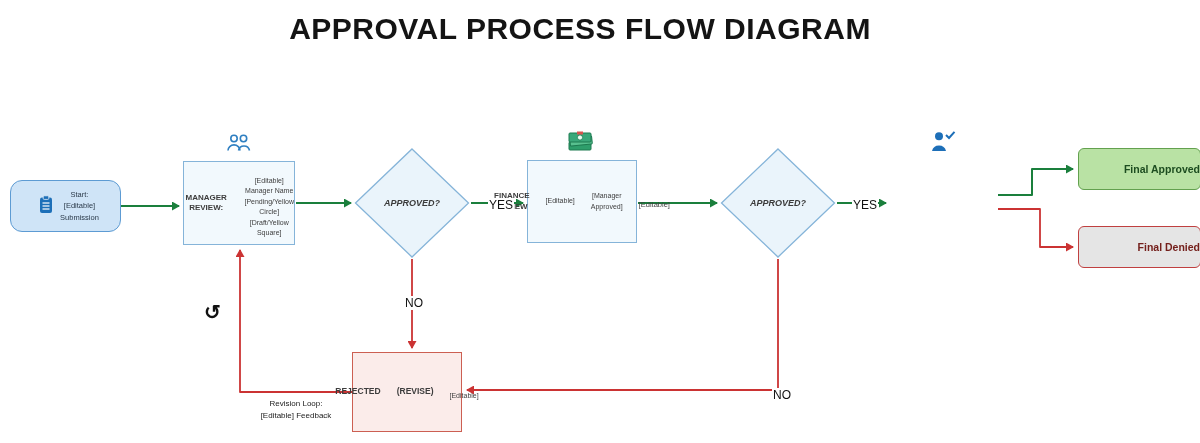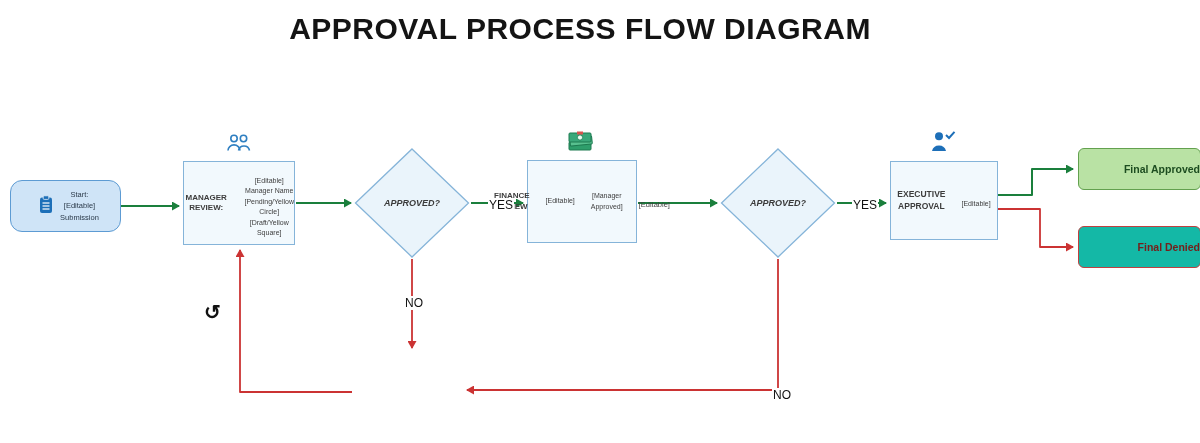--- a/index.html
+++ b/index.html
@@ -52,21 +52,21 @@
     position:absolute; inset:0; display:flex; align-items:center; justify-content:center;
     font-weight:bold; font-size:9px; color:#3b3b3b;
   }
 
   .pill {
     position:absolute; width:123px; height:42px; border-radius:6px;
     display:flex; align-items:center; justify-content:flex-end;
     font-weight:bold; font-size:10.5px; box-sizing:border-box;
   }
   .approved-pill { left:1078px; top:148px; background:#b9e2a4; border:1px solid #63a14f; color:#1d4d20; }
-  .denied-pill   { left:1078px; top:226px; background:#14b8a6; border:1px solid #c04040; color:#74201c; }
+  .denied-pill   { left:1078px; top:226px; background:#e5e5e5; border:1px solid #c04040; color:#74201c; }
 
   .flabel {
     position:absolute; font-size:12px; font-weight:normal; color:#111;
     background:#ffffff; padding:0 1px; line-height:1.2;
   }
   .revision {
     position:absolute; left:244px; top:398px; width:104px;
     font-size:8px; color:#222; text-align:center; line-height:1.55;
   }
   .loop-glyph {
@@ -173,35 +173,40 @@
     <div class="dlabel">APPROVED?</div>
   </div>
 
   <span class="node-icon icon-exec">
     <svg width="26" height="21" viewBox="0 0 26 21">
       <circle cx="9" cy="5.2" r="4" fill="#1d6fb8"></circle>
       <path d="M2,20 a7.2,7.2 0 0 1 14,0 z" fill="#1d6fb8"></path>
       <polyline points="16,4 19,7 24.5,0.8" fill="none" stroke="#1d6fb8" stroke-width="2"></polyline>
     </svg>
   </span>
-  <div class="box executive">
-    <div class="bt" style="font-size:8.5px">EXECUTIVE APPROVAL</div>
+
+  <div class="pill approved-pill">
+    <span>Final Approved</span>
+  </div>
+  <div class="pill denied-pill">
+    <span>Final Denied</span>
+  </div>
+
+  <div class="box rejected">
+    <div class="bt" style="font-size:8.5px">REJECTED</div>
+    <div class="bt" style="font-size:8.5px">(REVISE)</div>
     <div class="lines">
       <div class="bl">[Editable]</div>
     </div>
   </div>
-
-  <div class="pill approved-pill">
-    <span>Final Approved</span>
-  </div>
-  <div class="pill denied-pill">
-    <span>Final Denied</span>
-  </div>
-
 
   <span class="flabel" style="left:488px; top:198px;">YES</span>
   <span class="flabel" style="left:852px; top:198px;">YES</span>
   <span class="flabel" style="left:404px; top:296px;">NO</span>
   <span class="flabel" style="left:772px; top:388px;">NO</span>
 
+  <div class="revision">
+    <div>Revision Loop:</div>
+    <div>[Editable] Feedback</div>
+  </div>
   <span class="loop-glyph">↺</span>
 
 </div>
 
 </body></html>

